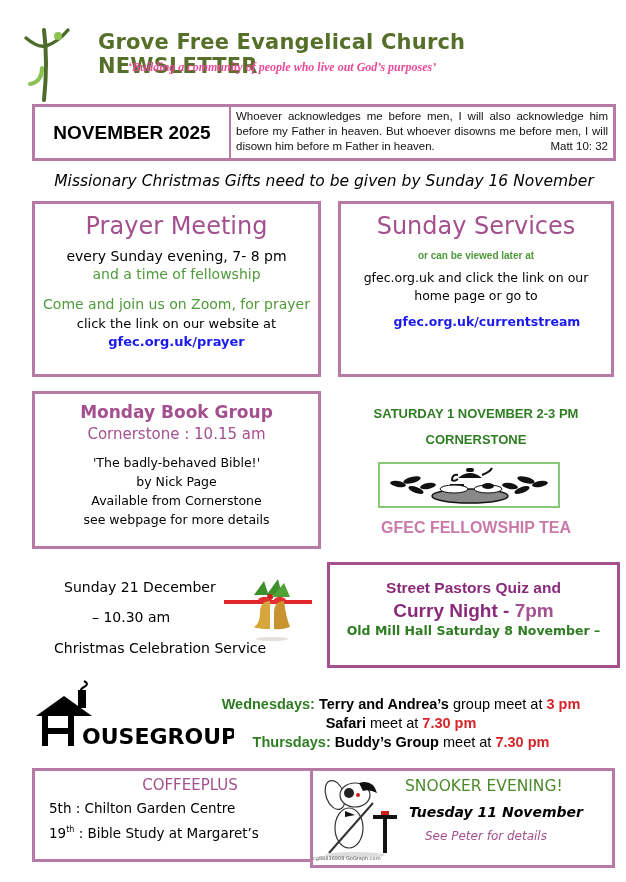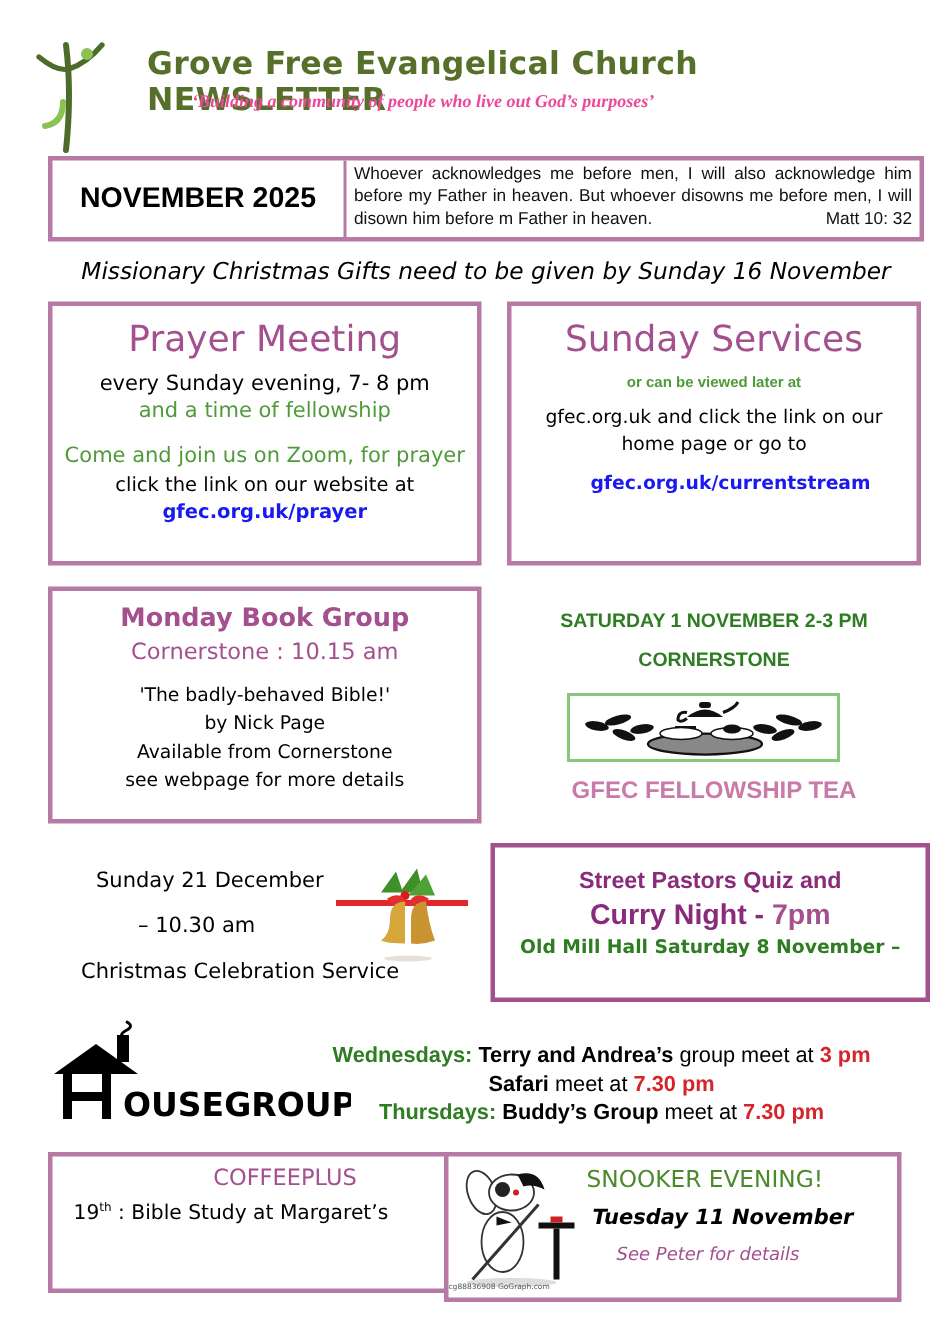--- a/index.html
+++ b/index.html
@@ -50,21 +50,21 @@
   
   #pastors { left: 327px; top: 562px; width: 293px; height: 106px; border-color: #a4508e; }
 
   
   #hg-logo { left: 34px; top: 678px; width: 200px; height: 70px; }
   #hg-text { left: 186px; top: 695px; width: 430px; font-size: 14.5px; line-height: 19px; }
 
   
   #coffee { left: 32px; top: 768px; width: 316px; height: 94px; }
   
-  #snooker { left: 296px; top: 768px; width: 305px; height: 100px; padding-left: 16px; }
+  #snooker { left: 310px; top: 768px; width: 305px; height: 100px; padding-left: 16px; }
 </style>
 </head>
 <body>
 
 <div class="abs" id="logo">
   <svg width="52" height="80" viewBox="0 0 52 80">
     <path d="M22 8 Q26 40 22 78" stroke="#4d6b2b" stroke-width="4" fill="none" stroke-linecap="round"></path>
     <path d="M4 16 Q16 26 24 24 Q36 20 46 8" stroke="#4d6b2b" stroke-width="3.5" fill="none" stroke-linecap="round"></path>
     <circle cx="36" cy="14" r="4" fill="#8cc251"></circle>
     <path d="M20 46 Q20 60 8 62" stroke="#8cc251" stroke-width="4" fill="none" stroke-linecap="round"></path>
@@ -182,20 +182,23 @@
     <span style="font-weight:bold;">Safari</span><span> meet at </span><span class="red" style="font-weight:bold;">7.30 pm</span>
   </div>
   <div>
     <span class="dkgreen" style="font-weight:bold;">Thursdays:</span>
     <span style="font-weight:bold;">Buddy’s Group</span><span> meet at </span><span class="red" style="font-weight:bold;">7.30 pm</span>
   </div>
 </div>
 
 <div class="box comic" id="coffee">
   <div class="mauve center" style="font-size:15px; margin-top:5px;">COFFEEPLUS</div>
+  <div style="font-size:13.5px; margin-left:14px; margin-top:4px; line-height:21px;">
+    <span>5th</span><span> : Chilton Garden Centre</span>
+  </div>
   <div style="font-size:13.5px; margin-left:14px; line-height:21px;">
     <span>19</span><sup style="font-size:8px;">th</sup><span> : Bible Study at Margaret’s</span>
   </div>
 </div>
 
 <div class="box comic" id="snooker">
   <div class="abs" style="left:2px; top:2px; width:90px; height:88px;">
     <svg width="90" height="88" viewBox="0 0 90 88">
       <ellipse cx="20" cy="22" rx="9" ry="15" fill="#fff" stroke="#333" stroke-width="1.2" transform="rotate(-20 20 22)"></ellipse>
       <ellipse cx="40" cy="22" rx="15" ry="12" fill="#fff" stroke="#333" stroke-width="1.2"></ellipse>

